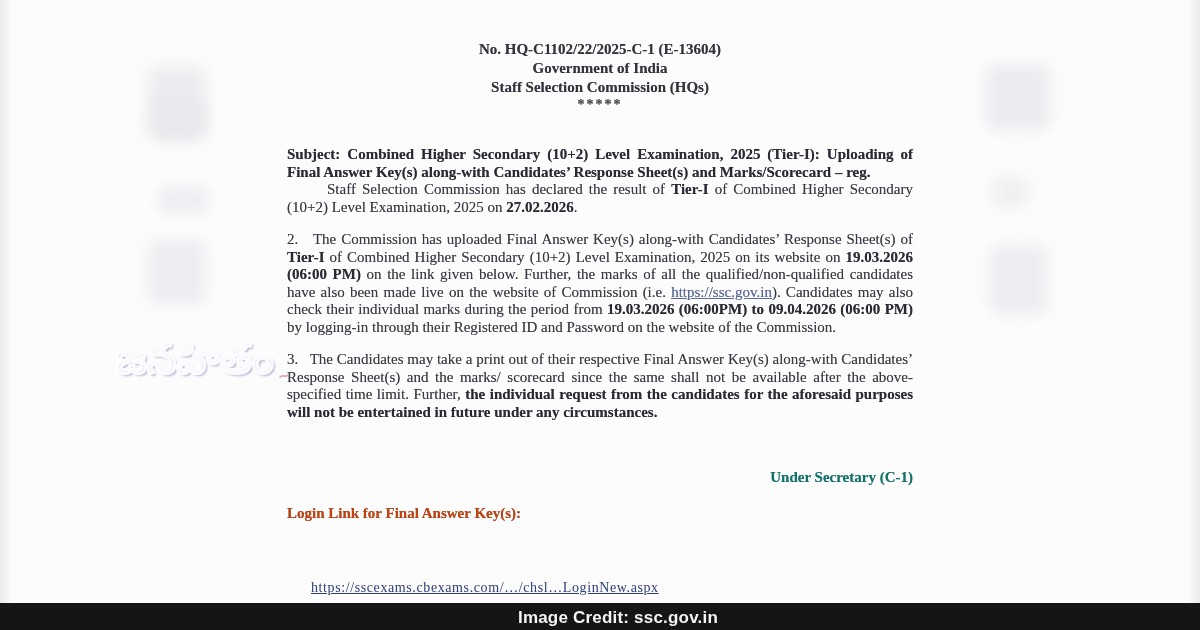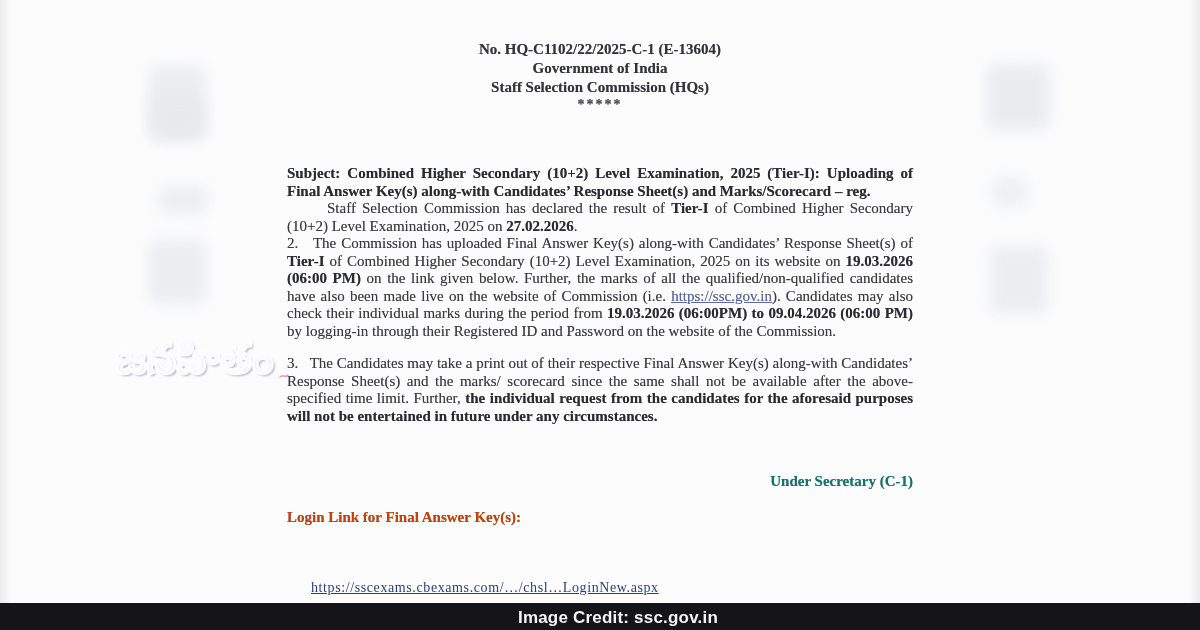--- a/index.html
+++ b/index.html
@@ -26,23 +26,23 @@
   
   .doc {
     position:absolute; left:287px; top:40px; width:626px;
     color:#3a3a44; font-size:15px; line-height:17.5px;
     text-shadow:0 0 0.6px rgba(58,58,68,0.55);
   }
   .center { text-align:center; }
   .hdr { font-weight:bold; color:#33333d; font-size:15px; line-height:19px; }
   .stars { font-weight:bold; font-size:14px; line-height:16px; letter-spacing:2px; color:#4a4a52; }
   .para { text-align:justify; }
-  .subject { margin-top:52px; font-weight:bold; color:#2e2e38; }
+  .subject { margin-top:33px; font-weight:bold; color:#2e2e38; }
   .p1 { text-indent:40px; }
-  .p2 { }
+  .p2 { margin-top:15px; }
   .p3 { margin-top:15px; }
   .b { font-weight:bold; color:#2a2a34; }
   .lnk { color:#5a69a0; text-decoration:underline; cursor:pointer; }
   .sig { margin-top:47px; text-align:right; font-weight:bold; color:#0f766e; line-height:18px; }
   .login-label { margin-top:19px; font-weight:bold; color:#c2410c; }
 
   
   .bottom-url {
     position:absolute; left:287px; top:580px; width:626px; z-index:6;
     font-family:"Liberation Serif","DejaVu Serif",serif;

